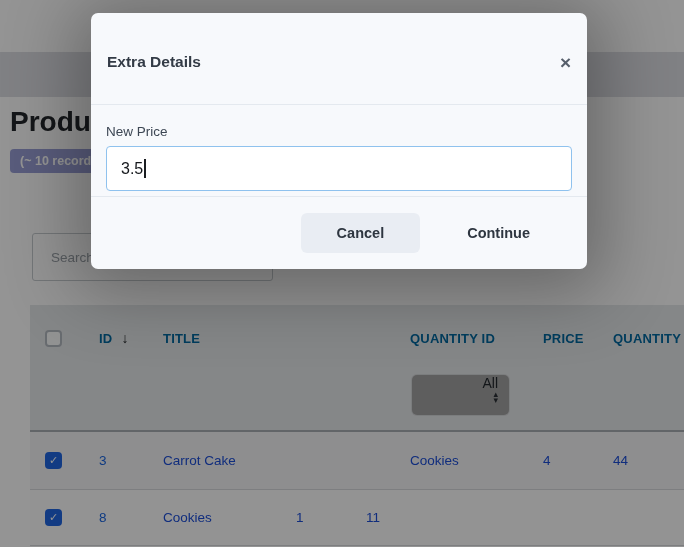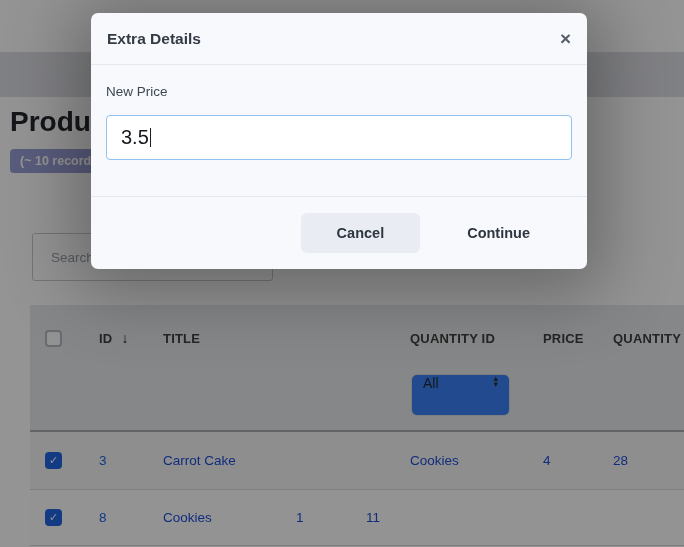--- a/index.html
+++ b/index.html
@@ -14,57 +14,57 @@
     font-size:12.5px; font-weight:700; padding:5px 10px; border-radius:4px; white-space:nowrap; }
   .search { position:absolute; left:32px; top:233px; width:241px; height:48px;
     border:1px solid #c7cbcf; border-radius:3px; background:#ffffff; padding:0 18px;
     font-size:13.5px; color:#333; font-family:inherit; outline:none; }
   .search::placeholder { color:#99a0a7; }
 
   
   .table { position:absolute; left:30px; top:305px; width:654px; }
   .thead { background:#e6e8ea; padding:16px 0 15px 0; border-bottom:2px solid #a9aeb3; }
   .hrow { display:flex; align-items:center; height:34px; }
-  .hlabel { font-size:13px; font-weight:700; color:#404040; letter-spacing:.2px; }
+  .hlabel { font-size:13px; font-weight:700; color:#0369a1; letter-spacing:.2px; }
   .sort { font-size:14px; font-weight:700; color:#22262a; margin-left:9px; }
   .c-check { flex:0 0 69px; padding-left:15px; display:flex; align-items:center; }
   .c-id { flex:0 0 64px; display:flex; align-items:center; }
   .c-title { flex:0 0 247px; }
   .c-cat { flex:0 0 133px; }
   .c-price { flex:0 0 70px; }
   .c-qty { flex:1 1 auto; }
 
-  .filter-select { margin:20px 0 0 382px; width:97px; height:40px; background:#3b82f6;
-    border-radius:5px; box-shadow:0 0 0 1px rgba(0,0,0,.07); display:flex; align-items:flex-start;
-    padding:0 11px; cursor:pointer; }
+  .filter-select { margin:20px 0 0 382px; width:97px; height:40px; background:#a3a3a3;
+    border-radius:5px; box-shadow:0 0 0 1px rgba(0,0,0,.07); display:flex; align-items:flex-end;
+    padding:0 11px; cursor:pointer;flex-direction:column; }
   .filter-value { font-size:14px; color:#23282d; }
   .carets { margin-left:auto; display:flex; flex-direction:column; align-items:center; }
   .carets span { font-size:9px; line-height:6px; color:#2b3036; }
 
   .trow { display:flex; align-items:center; height:57px; }
   .trow.odd { background:#f4f4f6; }
   .trow.even { background:#fdfdfe; border-top:1px solid #d7dadd; border-bottom:1px solid #d7dadd; }
   .cell { font-size:13.5px; color:#1d4ed8; }
   .id-link { font-size:13.5px; color:#1b66e0; cursor:pointer; }
 
   .cb { width:17px; height:17px; border:2px solid #b4bac1; border-radius:4px; background:#fcfdfe; cursor:pointer; }
   .cb.checked { border:none; background:#2066e2; display:flex; align-items:center; justify-content:center; }
   .cb .check-glyph { color:#fff; font-size:11px; font-weight:700; line-height:1; }
 
   
   .backdrop { position:absolute; inset:0; background:rgba(0,0,0,0.42); z-index:20; }
   .modal { position:absolute; left:91px; top:13px; width:496px; height:256px; z-index:30;
     background:#f7f9fc; border-radius:7px; box-shadow:0 8px 70px 16px rgba(0,0,0,0.30); }
-  .m-header { display:flex; align-items:center; height:52px; padding:0 16px; border-bottom:1px solid #e4e9ef; }
+  .m-header { display:flex; height:52px; padding:0 16px; border-bottom:1px solid #e4e9ef;margin-top:40px; }
   .m-title { font-size:15.5px; font-weight:700; color:#333b46; }
   .m-close { margin-left:auto; font-size:19px; font-weight:700; color:#565f6b; cursor:pointer; line-height:1; }
   .m-body { padding:19px 15px 0 15px; }
-  .m-label { font-size:13.5px; color:#3d4754; margin-bottom:16px; }
+  .m-label { font-size:13.5px; color:#3d4754; margin-bottom:7px; }
   .m-input { height:45px; background:#ffffff; border:1px solid #8fc2ee; border-radius:4px;
-    display:flex; align-items:center; padding:0 14px; font-size:20px; color:#15181c; cursor:text; }
+    display:flex; align-items:center; padding:0 14px; font-size:16px; color:#15181c; cursor:text; }
   .caret { width:1.5px; height:19px; background:#1a1d21; margin-left:1px; }
   .m-footer { position:absolute; left:0; right:0; bottom:0; height:73px; border-top:1px solid #e4e9ef;
     display:flex; align-items:center; justify-content:flex-end; gap:47px; padding-right:57px; }
   .btn { font-size:14.5px; font-weight:700; color:#2e3640; cursor:pointer; }
   .btn-cancel { background:#e9edf3; border-radius:6px; padding:12px 36px; }
 </style>
 </head>
 <body>
 
 <div class="stage">
@@ -104,21 +104,21 @@
           <div class="cb checked">
             <span class="check-glyph">✓</span>
           </div>
         </div>
         <div class="c-id">
             <span class="id-link">3</span>
           </div>
         <div class="c-title cell">Carrot Cake</div>
         <div class="c-cat cell">Cookies</div>
         <div class="c-price cell">4</div>
-        <div class="c-qty cell">28</div>
+        <div class="c-qty cell">44</div>
       </div>
 
       <div class="trow even">
         <div class="c-check">
           <div class="cb checked">
             <span class="check-glyph">✓</span>
           </div>
         </div>
         <div class="c-id">
             <span class="id-link">8</span>

